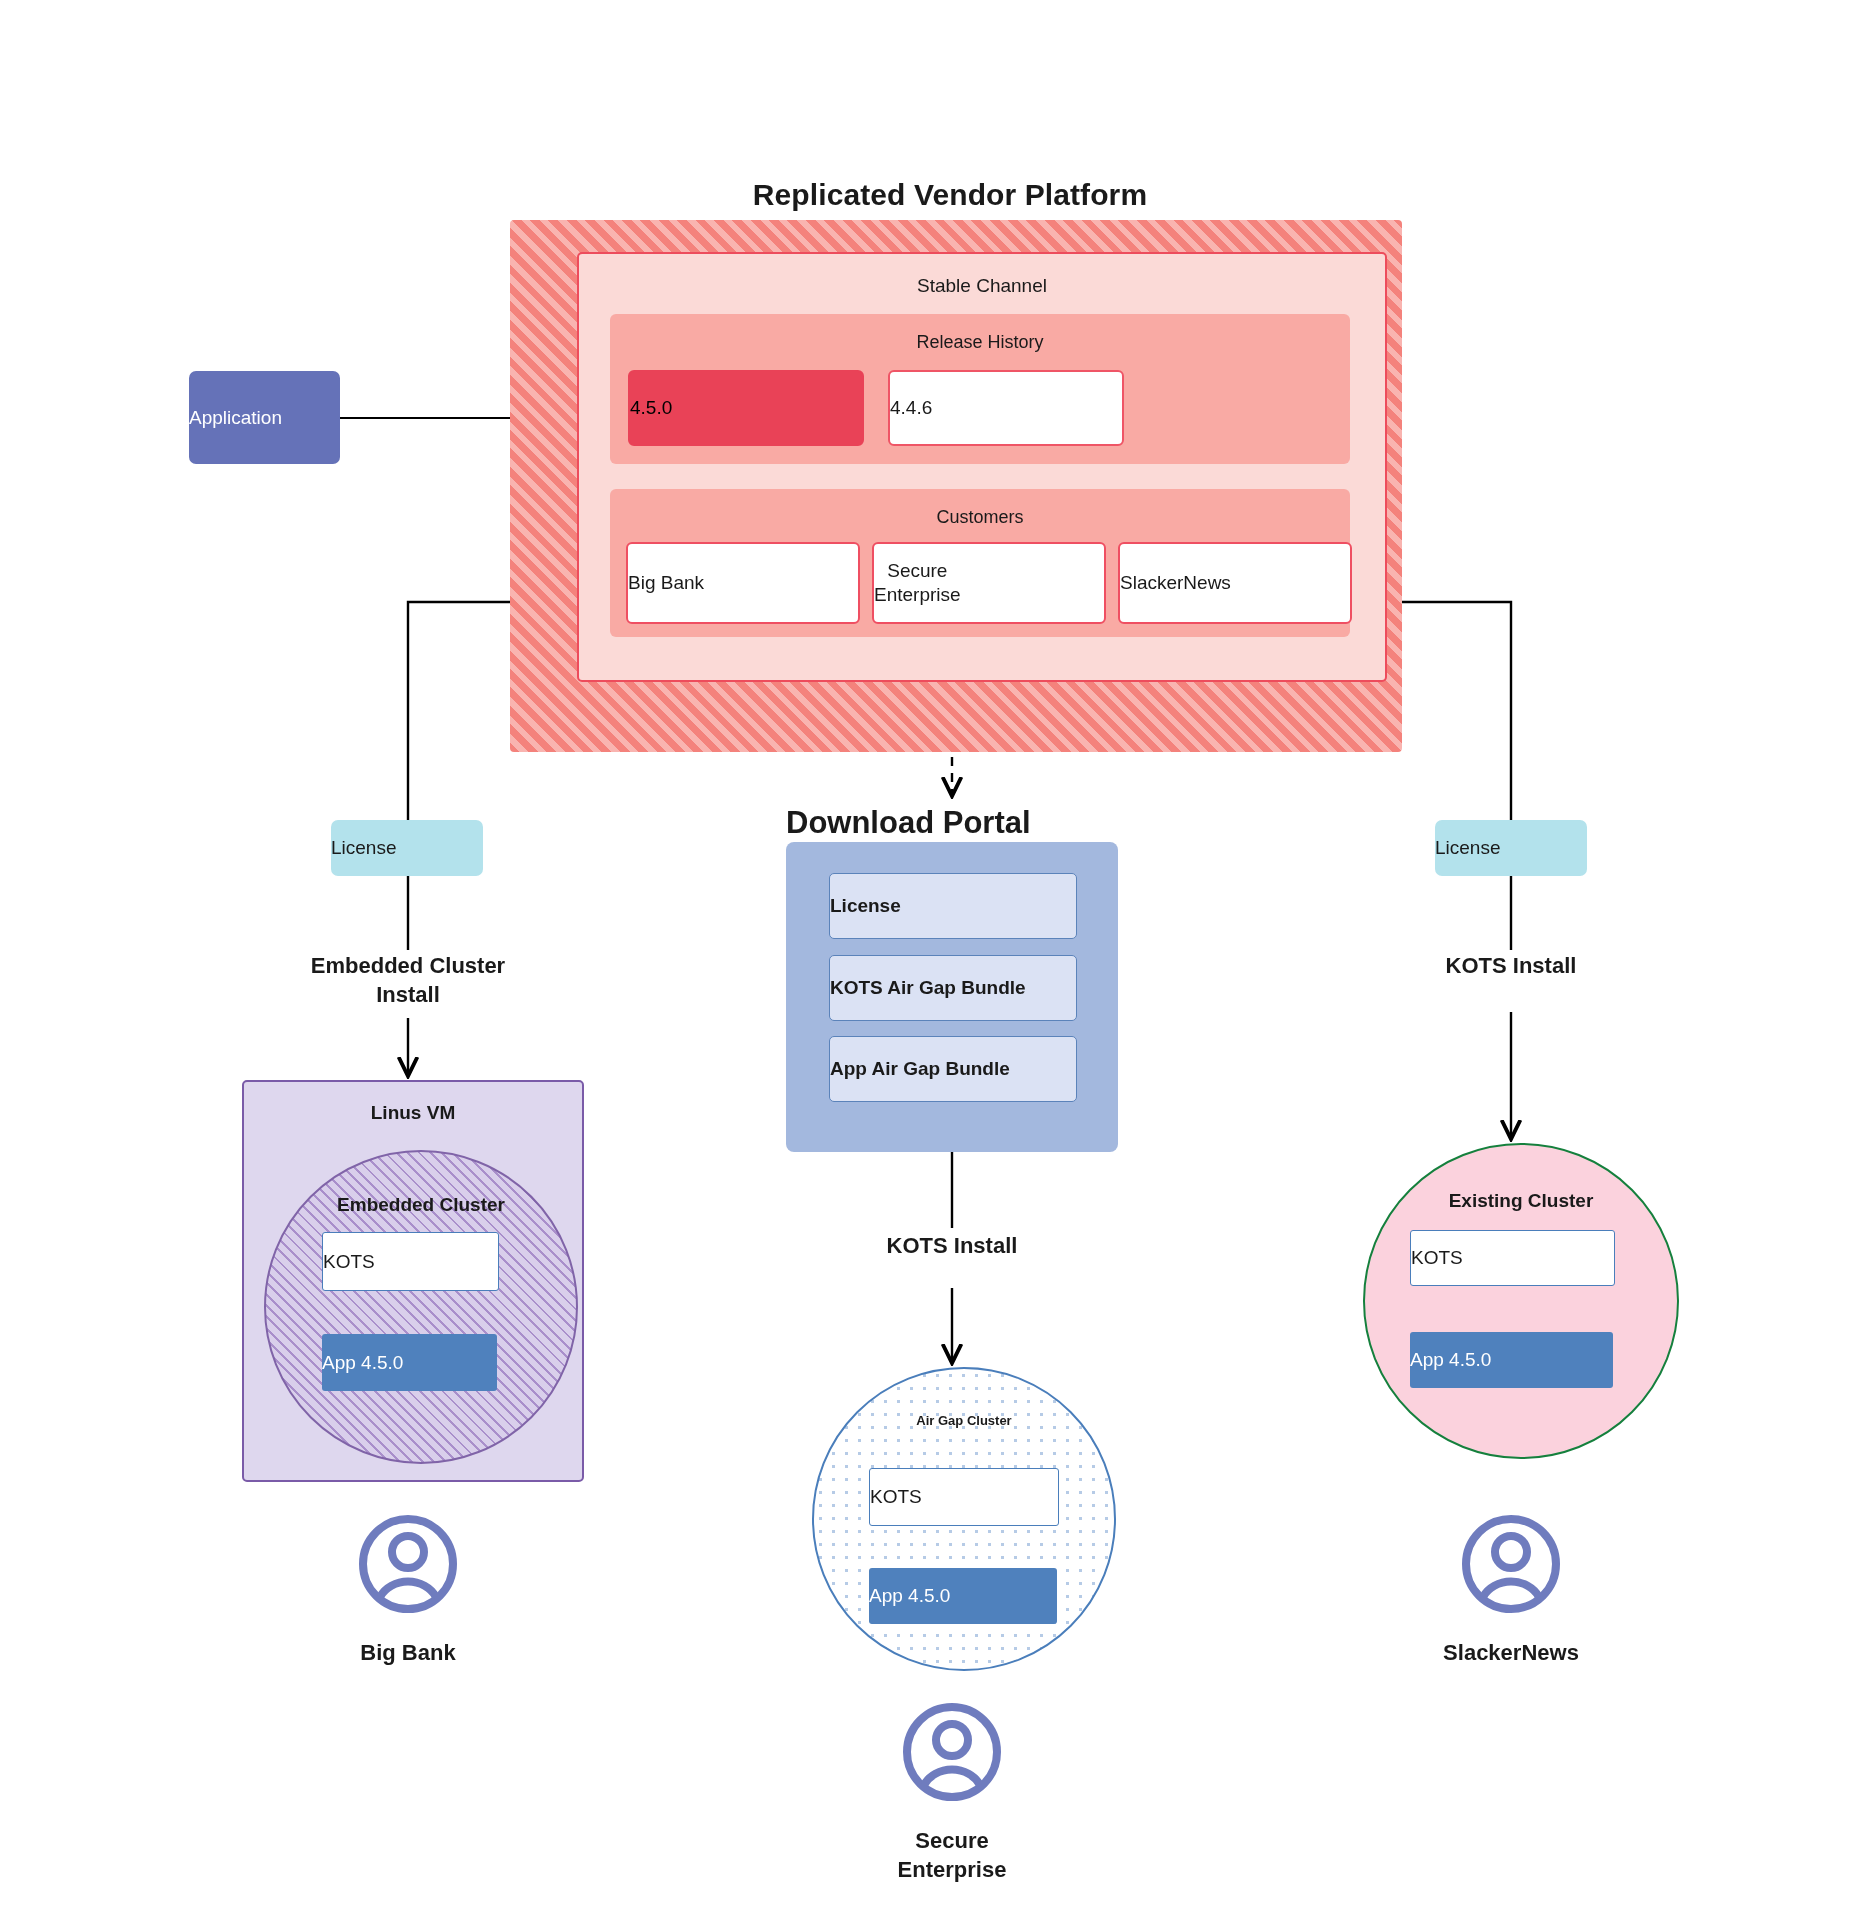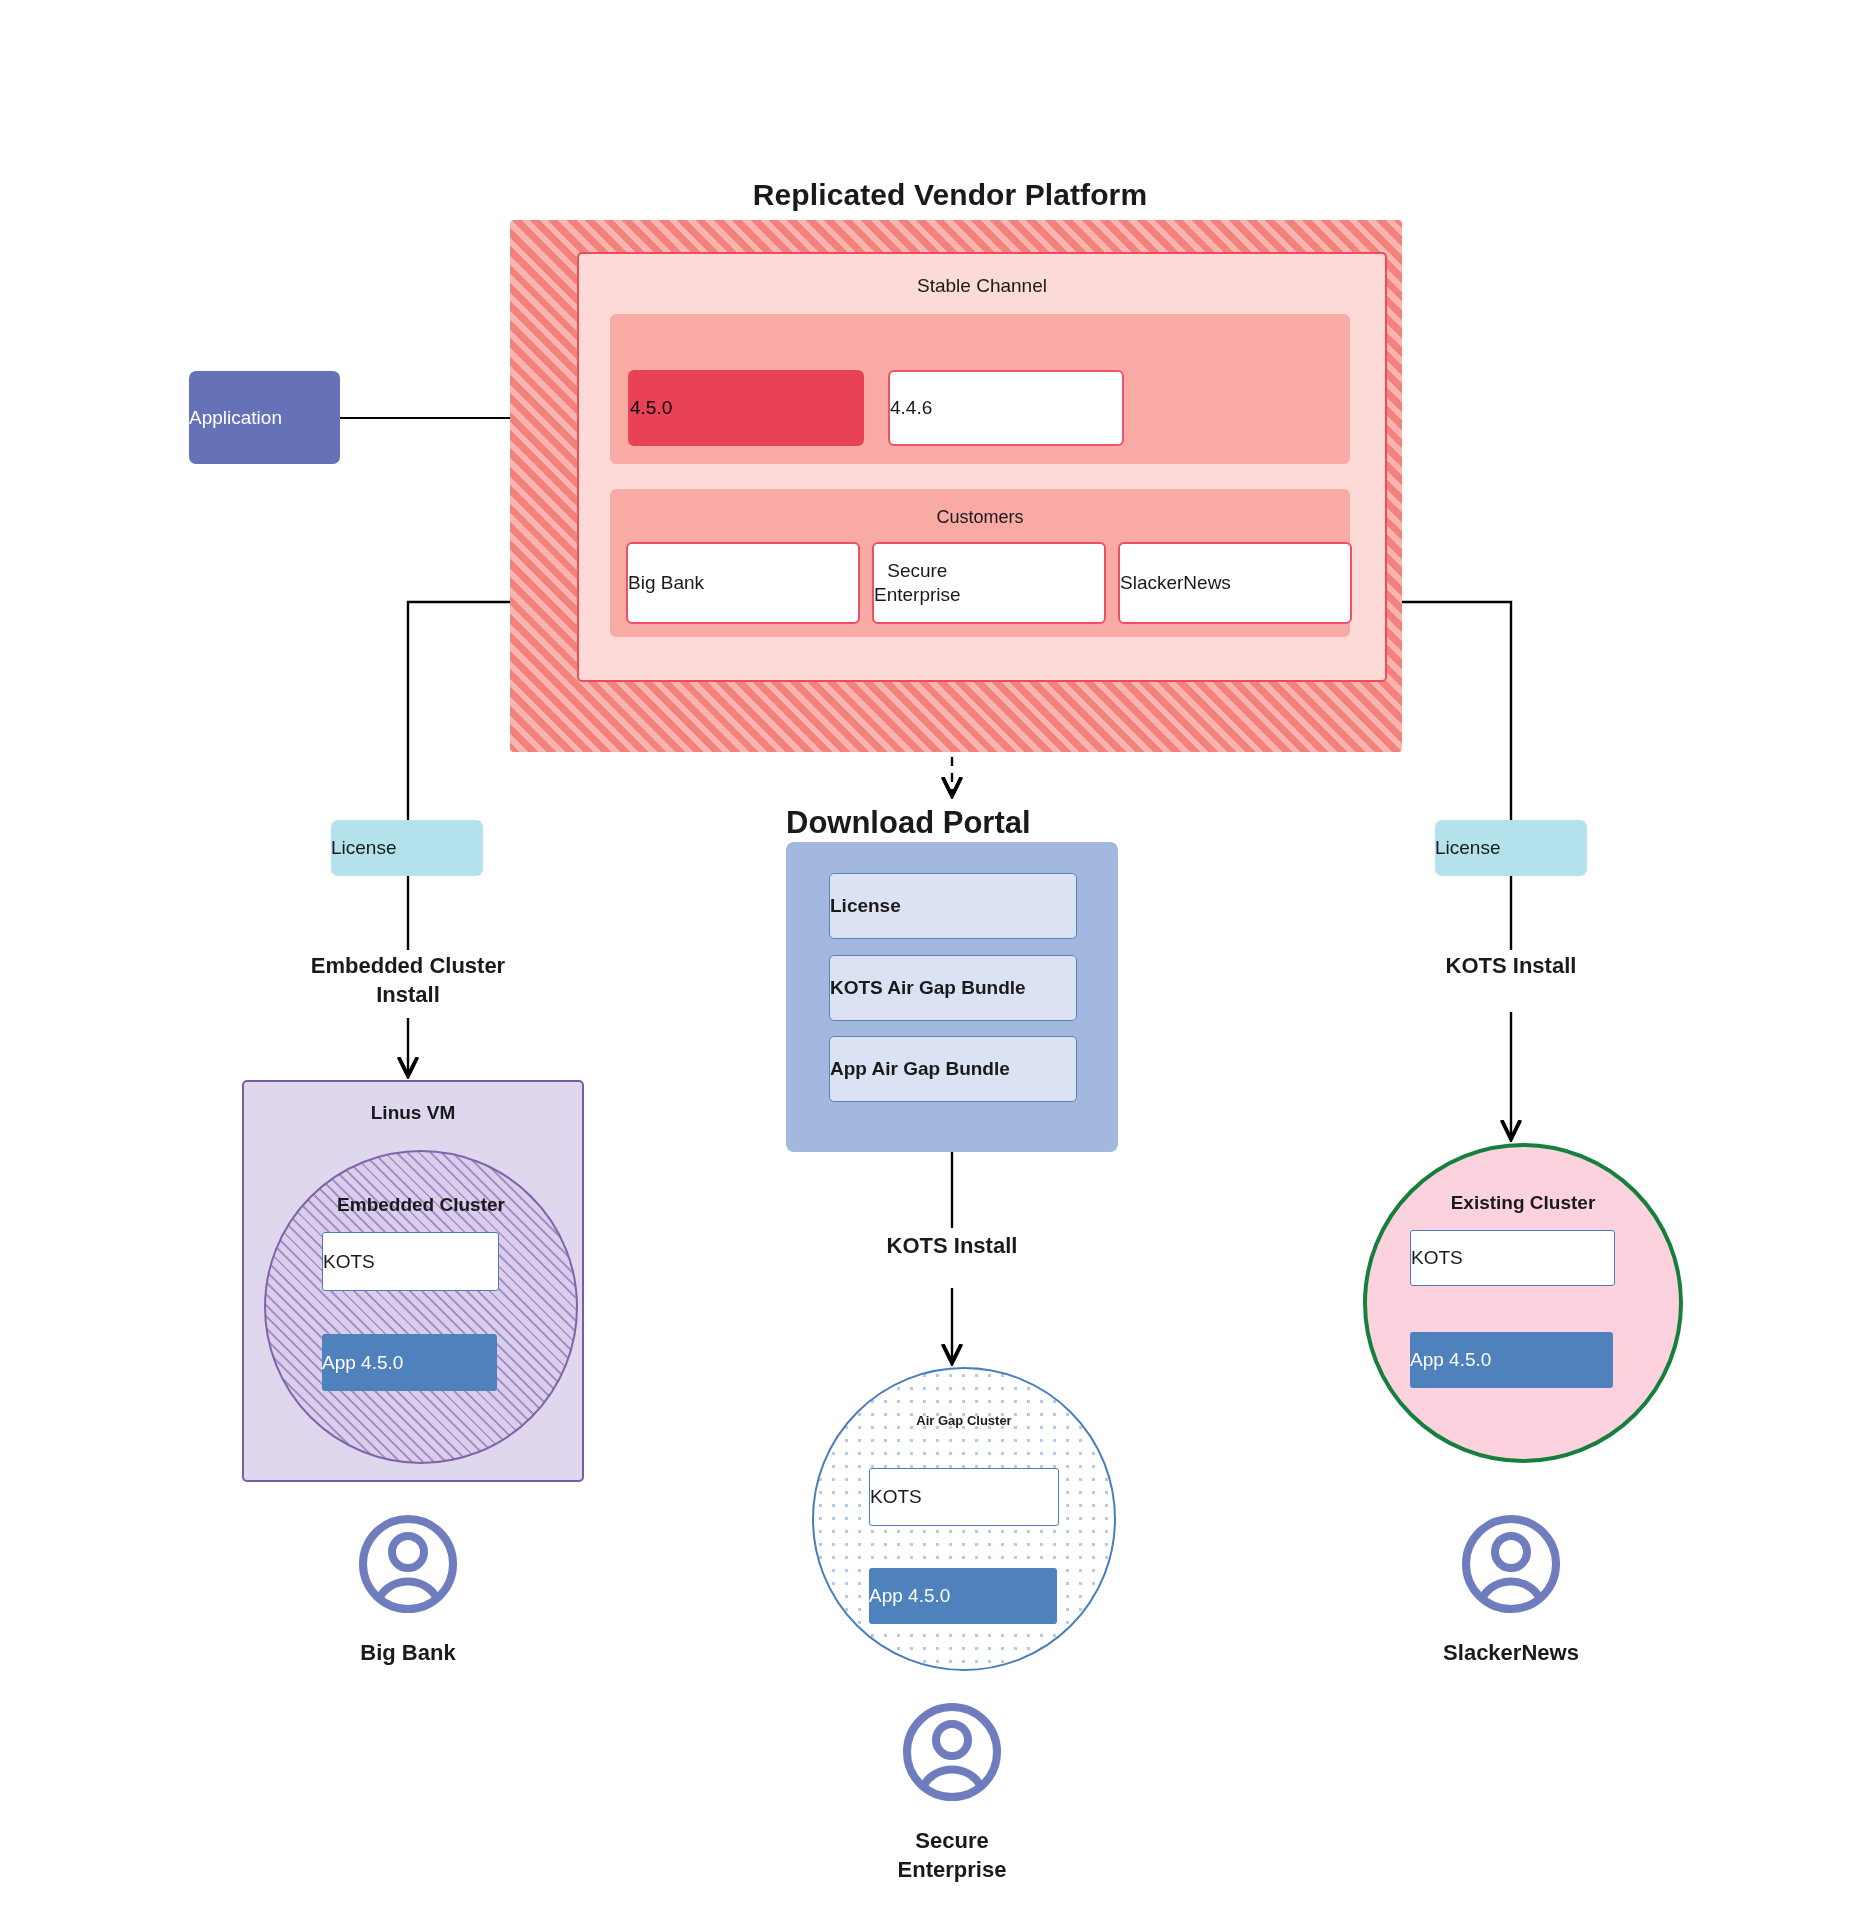--- a/index.html
+++ b/index.html
@@ -109,21 +109,21 @@
     background:#ffffff;
     background-image:radial-gradient(#b6cbe6 1.9px,transparent 2px);
     background-size:13px 13px;
     border:2px solid #4a7ebb;
   }
   #air-gap-title{position:absolute;left:0;right:0;top:44px;text-align:center;font-size:13px;font-weight:700;}
 
   
   #existing-cluster{
     left:1363px;top:1143px;width:312px;height:312px;border-radius:50%;
-    background:#fbd2dd;border:4px solid #15803d;
+    background:#fbd2dd;border:2px solid #15803d;
   }
   #existing-cluster-title{position:absolute;left:0;right:0;top:45px;text-align:center;font-size:19px;font-weight:700;}
 
   
   .kots-box{
     position:absolute;background:#ffffff;border:1.5px solid #4a7ebb;border-radius:3px;
     font-size:19px;color:#1a1a1a;
   }
   .app-box{
     position:absolute;background:#4f81bd;border-radius:3px;
@@ -178,20 +178,21 @@
 <div class="abs ctr" id="application-box">
   <span>Application</span>
 </div>
 
 <div class="abs" id="vendor-platform">
 
   <div id="stable-channel" style="position:absolute;">
     <div id="stable-channel-title">Stable Channel</div>
 
     <div class="inner-panel" id="release-history">
+      <div class="inner-title">Release History</div>
       <div class="release-box ctr" id="release-450">
         <span>4.5.0</span>
       </div>
       <div class="release-box ctr" id="release-446">
         <span>4.4.6</span>
       </div>
     </div>
 
     <div class="inner-panel" id="customers">
       <div class="inner-title">Customers</div>

